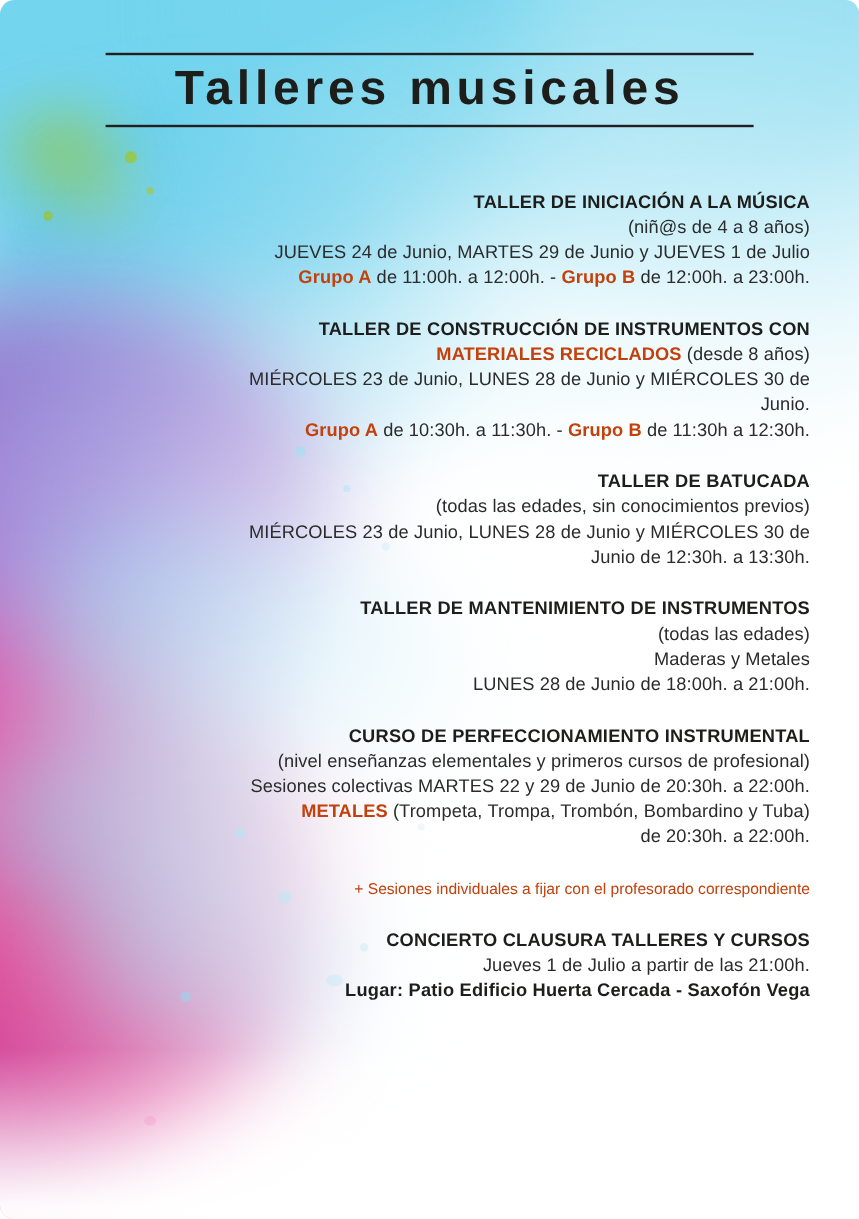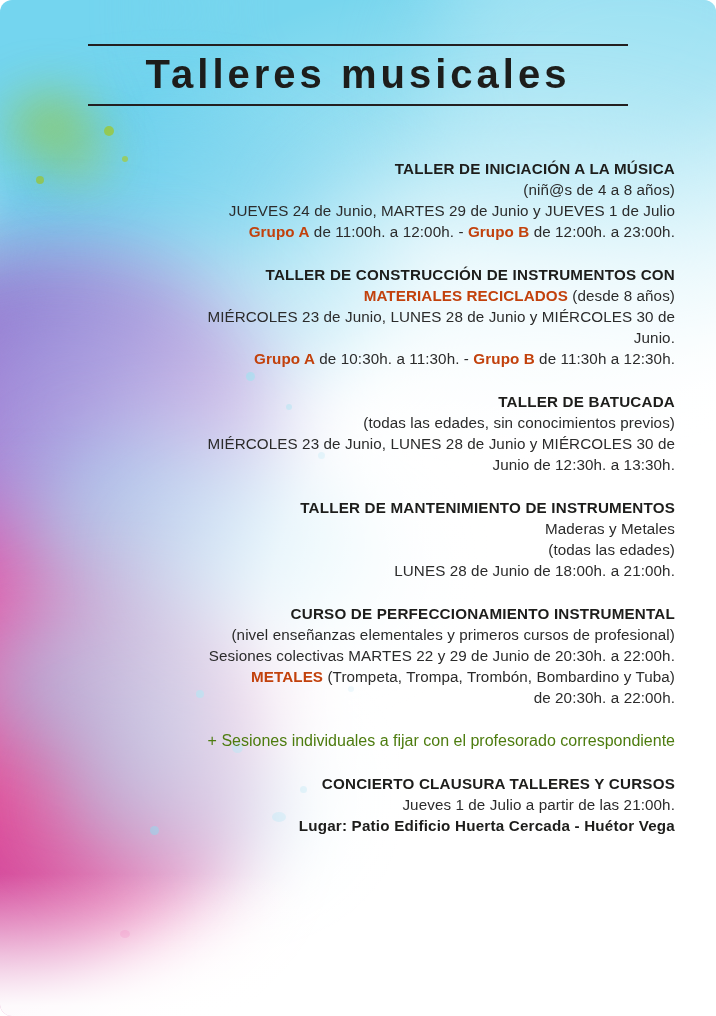--- a/index.html
+++ b/index.html
@@ -89,23 +89,23 @@
     font-weight: bold;
     font-size: 15.2px;
     color: #1d1d1b;
     letter-spacing: 0.2px;
   }
   .line b {
     font-weight: bold;
     color: #c2410c;
   }
   .note {
-    font-size: 16px;
+    font-size: 13px;
     line-height: 21px;
-    color: #4d7c0f;
+    color: #c2410c;
   }
 </style>
 </head>
 <body>
 
 <div id="poster">
 
   <div class="bg-layer">
 
     <div class="blob blob-soft" style="left:-120px; top:-160px; width:600px; height:430px; background:rgba(92,206,236,0.85);"></div>
@@ -176,38 +176,38 @@
 
       <div class="section">
         <div class="line head">TALLER DE BATUCADA</div>
         <div class="line">(todas las edades, sin conocimientos previos)</div>
         <div class="line">MIÉRCOLES 23 de Junio, LUNES 28 de Junio y MIÉRCOLES 30 de</div>
         <div class="line">Junio de 12:30h. a 13:30h.</div>
       </div>
 
       <div class="section">
         <div class="line head">TALLER DE MANTENIMIENTO DE INSTRUMENTOS</div>
+        <div class="line">(todas las edades)</div>
         <div class="line">Maderas y Metales</div>
-        <div class="line">(todas las edades)</div>
         <div class="line">LUNES 28 de Junio de 18:00h. a 21:00h.</div>
       </div>
 
       <div class="section">
         <div class="line head">CURSO DE PERFECCIONAMIENTO INSTRUMENTAL</div>
         <div class="line">(nivel enseñanzas elementales y primeros cursos de profesional)</div>
         <div class="line">Sesiones colectivas MARTES 22 y 29 de Junio de 20:30h. a 22:00h.</div>
         <div class="line"><b>METALES</b><span> (Trompeta, Trompa, Trombón, Bombardino y Tuba)</span></div>
         <div class="line">de 20:30h. a 22:00h.</div>
       </div>
 
       <div class="section">
         <div class="note">+ Sesiones individuales a fijar con el profesorado correspondiente</div>
       </div>
 
       <div class="section">
         <div class="line head">CONCIERTO CLAUSURA TALLERES Y CURSOS</div>
         <div class="line">Jueves 1 de Julio a partir de las 21:00h.</div>
-        <div class="line head">Lugar: Patio Edificio Huerta Cercada - Huétor Vega</div>
+        <div class="line head">Lugar: Patio Edificio Huerta Cercada - Saxofón Vega</div>
       </div>
 
     </div>
   </div>
 </div>
 
 </body></html>

